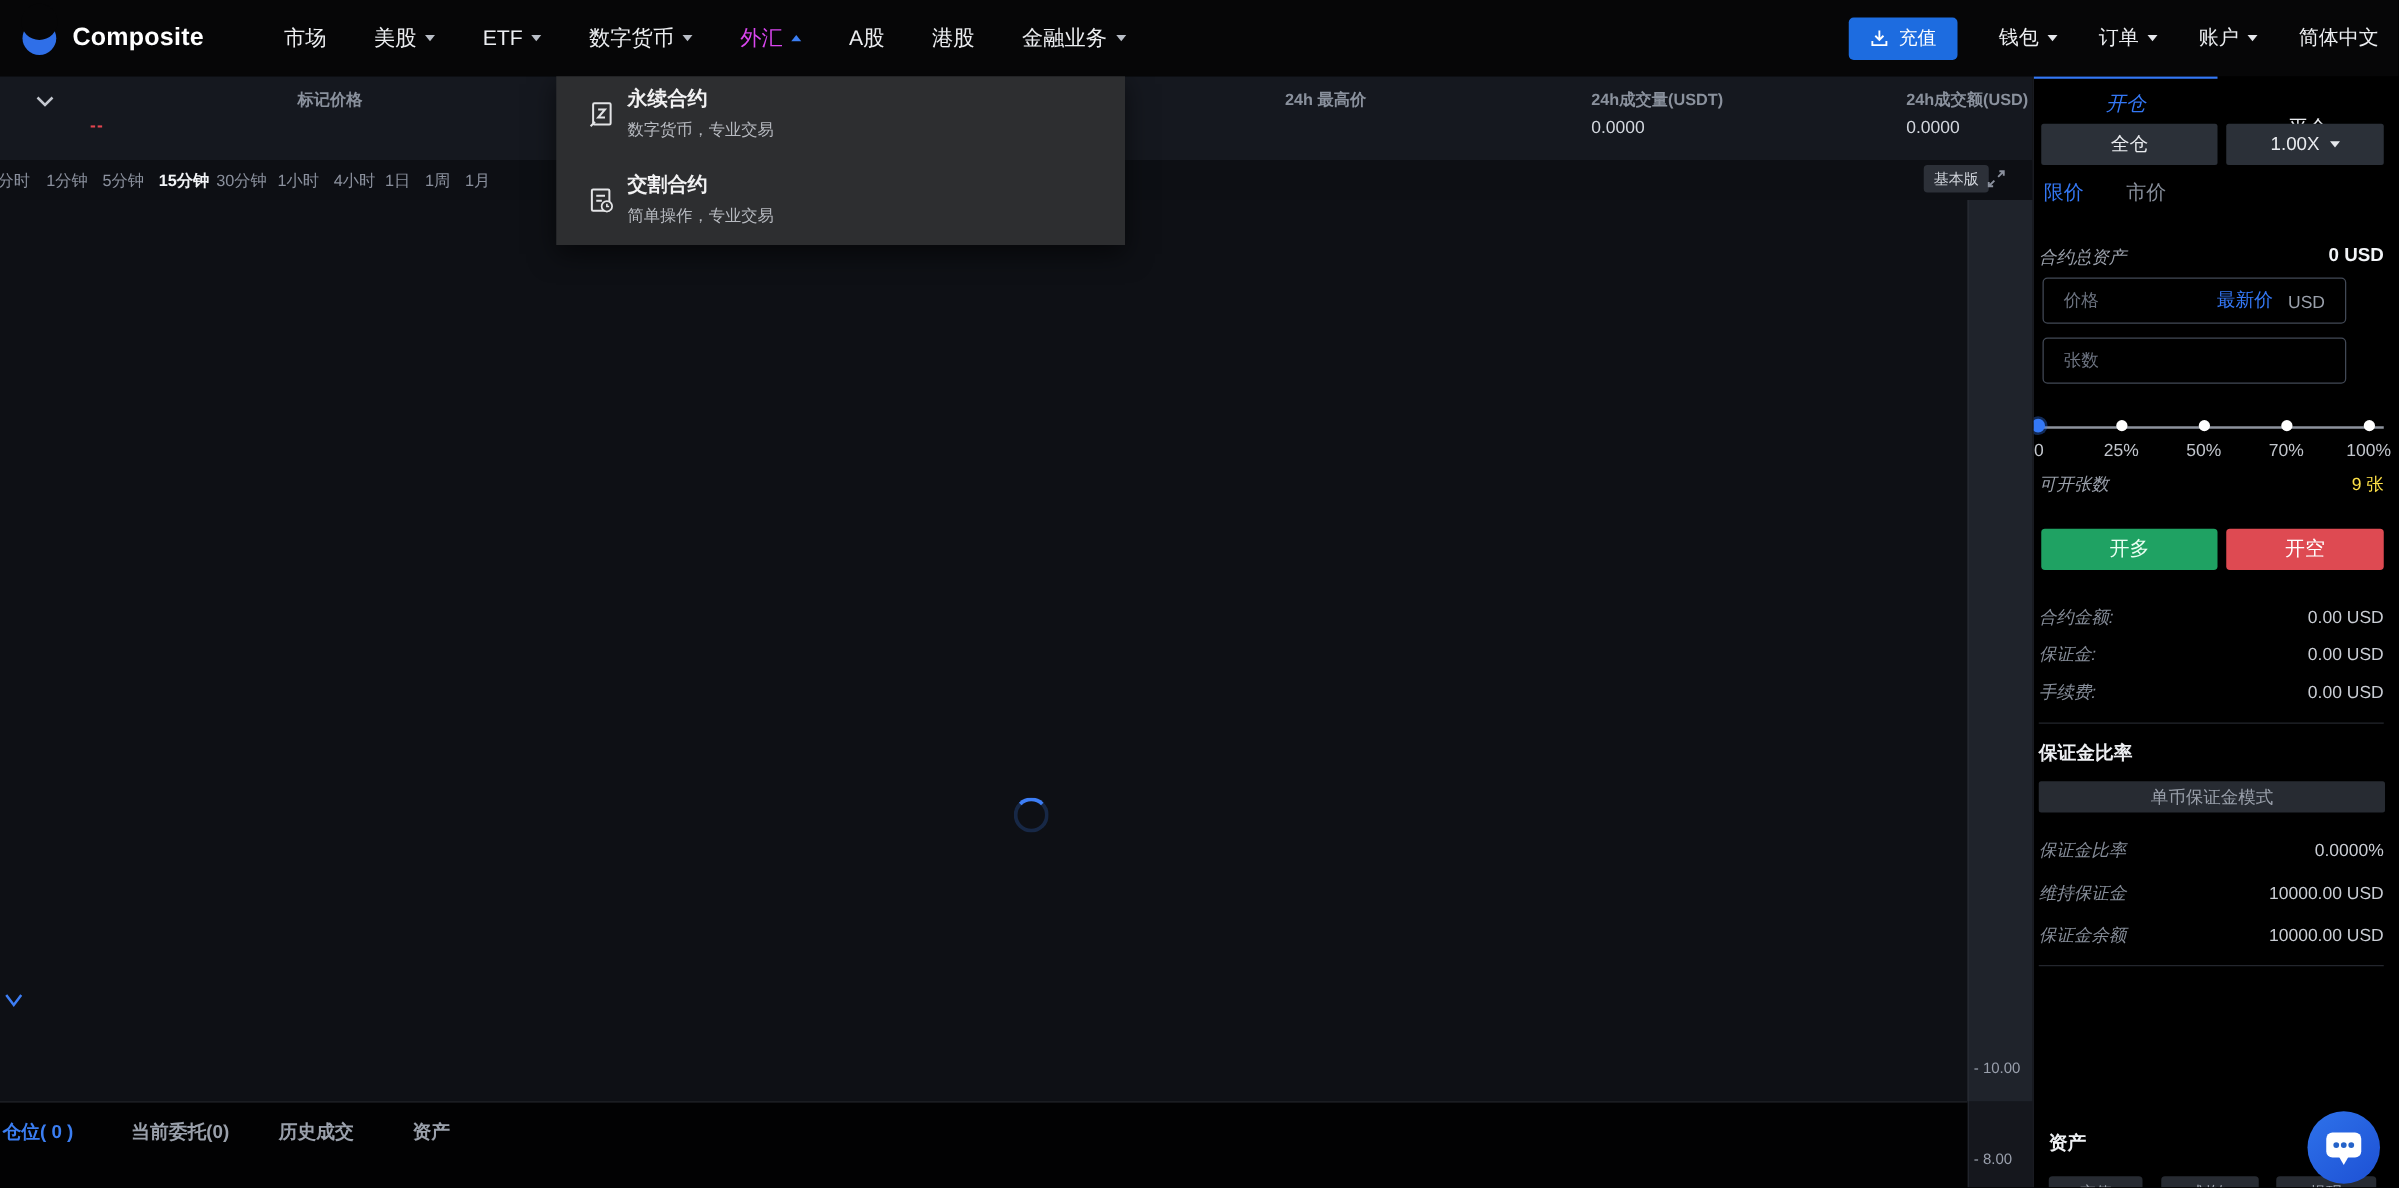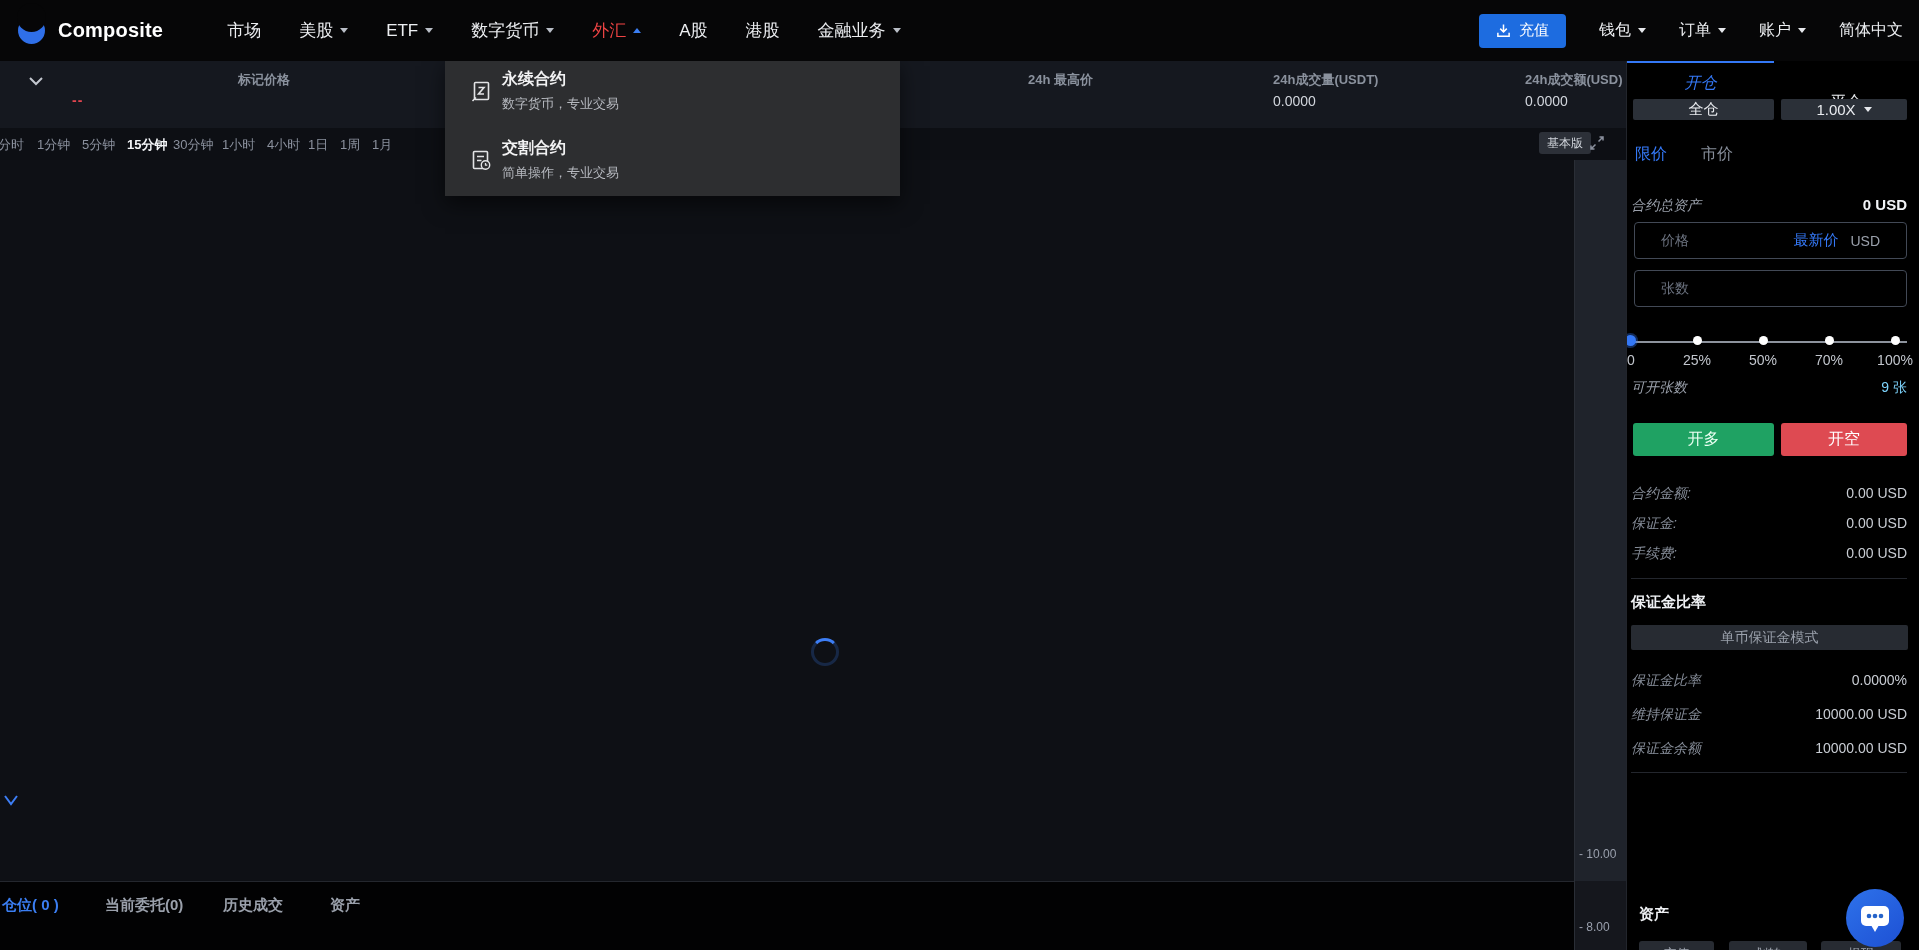--- a/index.html
+++ b/index.html
@@ -7,21 +7,21 @@
          font-family:"Liberation Sans",sans-serif;-webkit-font-smoothing:antialiased;}
   
   .topnav{position:absolute;left:0;top:0;width:1919px;height:61px;background:#060607;display:flex;align-items:center;z-index:30;}
   .brand{display:flex;align-items:center;gap:13px;margin-left:18px;cursor:pointer;}
   .crescent{width:27px;height:27px;position:relative;flex:0 0 auto;}
   .crescent::before{content:"";position:absolute;inset:0;border-radius:50%;background:#2f6fe8;}
   .crescent::after{content:"";position:absolute;left:-1px;top:-14px;width:29px;height:29px;border-radius:50%;background:#060607;}
   .brand-name{color:#fff;font-size:20px;font-weight:700;letter-spacing:.2px;}
   .nav-items{display:flex;gap:38px;margin-left:64px;font-size:17px;color:#eceef1;align-items:center;}
   .nav-item{display:flex;align-items:center;gap:7px;cursor:pointer;white-space:nowrap;}
-  .nav-item.active{color:#ef4444;}
+  .nav-item.active{color:#d946ef;}
   .caret{width:0;height:0;border-left:4.5px solid transparent;border-right:4.5px solid transparent;display:inline-block;}
   .caret.down{border-top:5px solid #b9bec7;}
   .caret.up{border-bottom:5px solid #3b7ef2;}
   .caret.light{border-top-color:#e6e8ec;}
   .nav-right{margin-left:auto;display:flex;align-items:center;gap:33px;margin-right:16px;font-size:16px;color:#eceef1;}
   .deposit-btn{display:flex;align-items:center;gap:8px;background:#1d6ce0;color:#fff;font-size:15px;
                padding:0 17px;height:34px;border-radius:4px;cursor:pointer;border:none;}
   
   .ticker{position:absolute;left:0;top:61px;width:1626px;height:67px;background:#15181f;border-bottom:1px solid #07080a;z-index:2;}
   .tk-label{position:absolute;top:10px;font-size:13px;font-weight:600;color:#8a919d;white-space:nowrap;}
@@ -48,27 +48,27 @@
   
   .bottom{position:absolute;left:0;top:881px;width:1574px;height:69px;background:#020203;border-top:1px solid #24272e;}
   .btab{position:absolute;top:14px;font-size:15px;color:#9aa0ab;cursor:pointer;white-space:nowrap;font-weight:bold;}
   .btab.active{color:#3b7ef2;}
   
   .panel{position:absolute;left:1626px;top:61px;width:293px;height:889px;background:#000;border-left:1px solid #22252c;overflow:hidden;z-index:3;}
   .tab-indicator{position:absolute;left:0;top:0;width:147px;height:2px;background:#3478f6;}
   .ptab{position:absolute;top:12px;width:147px;text-align:center;font-size:16px;cursor:pointer;}
   .ptab.open{left:0;color:#3478f6;font-style:italic;}
   .ptab.close{left:146px;color:#e9ebef;margin-top:19px;}
-  .mode-btn{position:absolute;top:38px;height:21px;background:#2b3038;border-radius:2px;color:#e9ebef;font-size:15px;
+  .mode-btn{position:absolute;top:38px;height:33px;background:#2b3038;border-radius:2px;color:#e9ebef;font-size:15px;
             display:flex;align-items:center;justify-content:center;gap:8px;cursor:pointer;}
   .otab{position:absolute;top:83px;font-size:16px;cursor:pointer;}
   .row-label{position:absolute;left:4px;font-size:14px;color:#9aa0ab;white-space:nowrap;font-style:italic;}
   .row-value{position:absolute;right:13px;font-size:14px;color:#c9cdd4;text-align:right;white-space:nowrap;}
-  .inputbox{position:absolute;left:7px;width:273px;height:37px;border:1px solid #424956;border-radius:4px;
-            display:flex;align-items:center;padding:0 26px;box-sizing:border-box;cursor:text;background:transparent;}
+  .inputbox{position:absolute;left:7px;width:243px;height:37px;border:1px solid #424956;border-radius:4px;
+            display:flex;align-items:center;padding:0 16px;box-sizing:border-box;cursor:text;background:transparent;}
   .placeholder{color:#6c7380;font-size:14px;}
   .slider-track{position:absolute;left:4px;top:280px;width:276px;height:2px;background:#8d939d;}
   .sdot{position:absolute;top:275px;width:9px;height:9px;border-radius:50%;background:#fff;cursor:pointer;}
   .sdot.handle{width:11px;height:11px;top:274px;background:#3478f6;box-shadow:0 0 0 2px rgba(52,120,246,.35);}
   .slabel{position:absolute;top:291px;font-size:14px;color:#c2c6cd;transform:translateX(-50%);white-space:nowrap;}
   .act-btn{position:absolute;top:362px;height:33px;border:none;border-radius:3px;font-size:16px;cursor:pointer;
            font-family:inherit;font-weight:500;}
   .long{left:6px;width:141px;background:#1fa263;color:#eafff2;}
   .short{left:154px;width:126px;background:#de4a52;color:#fff;}
   .divider{position:absolute;left:4px;width:276px;height:1px;background:#23262d;}
@@ -239,21 +239,21 @@
     <span class="sdot" style="left:132px"></span>
     <span class="sdot" style="left:198px"></span>
     <span class="sdot" style="left:264px"></span>
     <span class="slabel" style="left:4px">0</span>
     <span class="slabel" style="left:70px">25%</span>
     <span class="slabel" style="left:136px">50%</span>
     <span class="slabel" style="left:202px">70%</span>
     <span class="slabel" style="left:268px">100%</span>
 
     <span class="row-label" style="top:318px">可开张数</span>
-    <span class="row-value" style="top:318px;color:#7dd3fc">9 张</span>
+    <span class="row-value" style="top:318px;color:#fde047">9 张</span>
 
     <button class="act-btn long">开多</button>
     <button class="act-btn short">开空</button>
 
     <span class="row-label" style="top:424px;color:#868d99">合约金额:</span>
     <span class="row-value" style="top:424px">0.00 USD</span>
     <span class="row-label" style="top:454px;color:#868d99">保证金:</span>
     <span class="row-value" style="top:454px">0.00 USD</span>
     <span class="row-label" style="top:484px;color:#868d99">手续费:</span>
     <span class="row-value" style="top:484px">0.00 USD</span>

